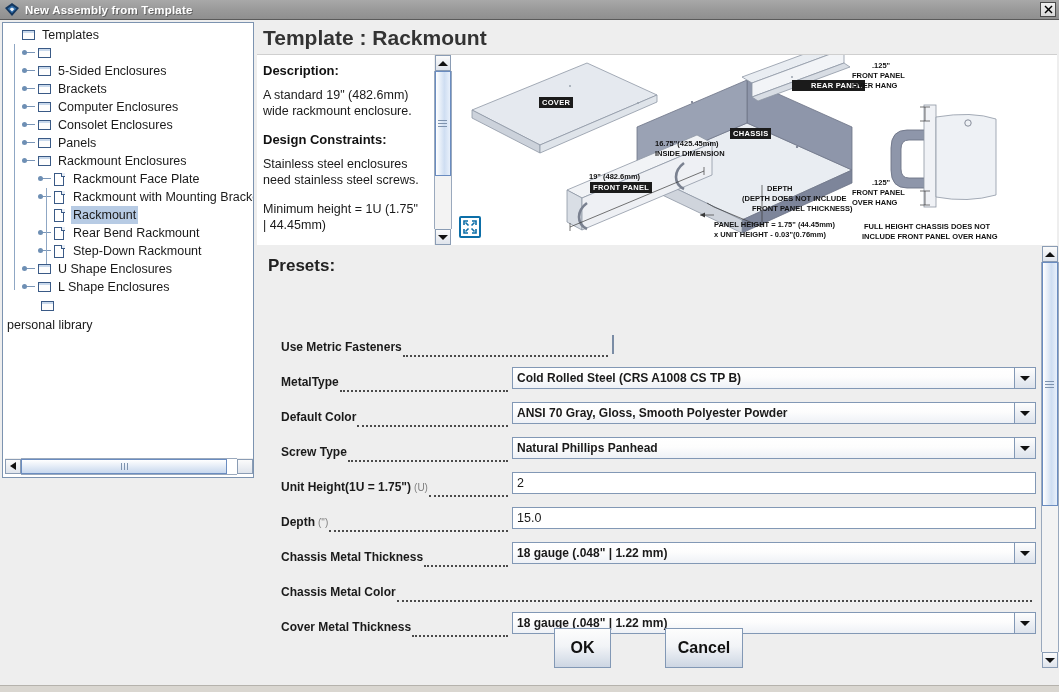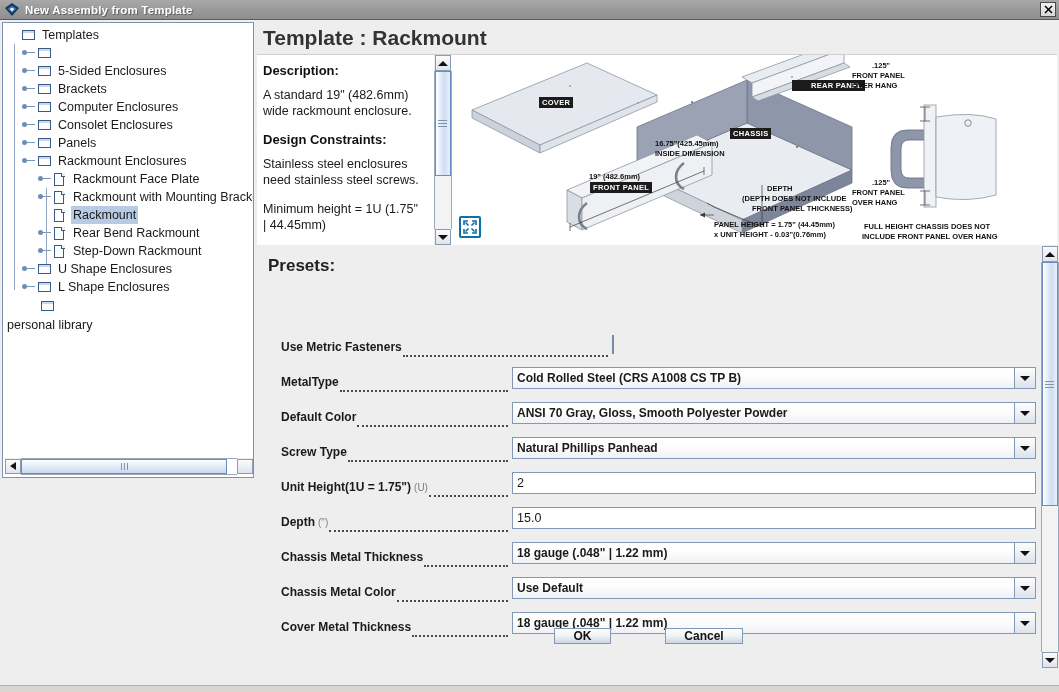--- a/index.html
+++ b/index.html
@@ -297,25 +297,25 @@
     width: 17px; height: 422px;
     display: flex; flex-direction: column; align-items: center;
     background: #eeeeee;
   }
   
   .btn-row {
     position: absolute; left: 0; top: 382px; width: 783px;
     display: flex; justify-content: center; gap: 54px;
   }
   .btn {
-    width: 57px; height: 16px;
+    width: 57px; height: 40px;
     background: linear-gradient(to bottom,#fdfdfd 0%,#f2f4f7 45%,#cdd6e3 100%);
     border: 1px solid #8298b5;
     box-sizing: border-box;
-    font-size: 12px; font-weight: bold; color: #111;
+    font-size: 16px; font-weight: bold; color: #111;
     display: flex; align-items: center; justify-content: center;
     cursor: pointer;
   }
   .btn.wide { width: 78px; }
   .bottom-edge {
     position: absolute; left: 0; bottom: 0; width: 1059px; height: 6px;
     background: #d9d6d0; border-top: 1px solid #b5b2ac;
   }
 </style>
 </head>
@@ -679,28 +679,20 @@
                 <span class="val">18 gauge (.048" | 1.22 mm)</span>
                 <span class="arrowbox">
                   <span class="tri down"></span>
                 </span>
               </span>
             </span>
           </div>
           <div class="frow" style="top: 331px;">
             <span class="flabel">Chassis Metal Color</span>
             <span class="leader"></span>
-            <span class="fctl">
-              <span class="combo">
-                <span class="val">Use Default</span>
-                <span class="arrowbox">
-                  <span class="tri down"></span>
-                </span>
-              </span>
-            </span>
           </div>
           <div class="frow" style="top: 366px;">
             <span class="flabel">Cover Metal Thickness</span>
             <span class="leader"></span>
             <span class="fctl">
               <span class="combo">
                 <span class="val">18 gauge (.048" | 1.22 mm)</span>
                 <span class="arrowbox">
                   <span class="tri down"></span>
                 </span>

